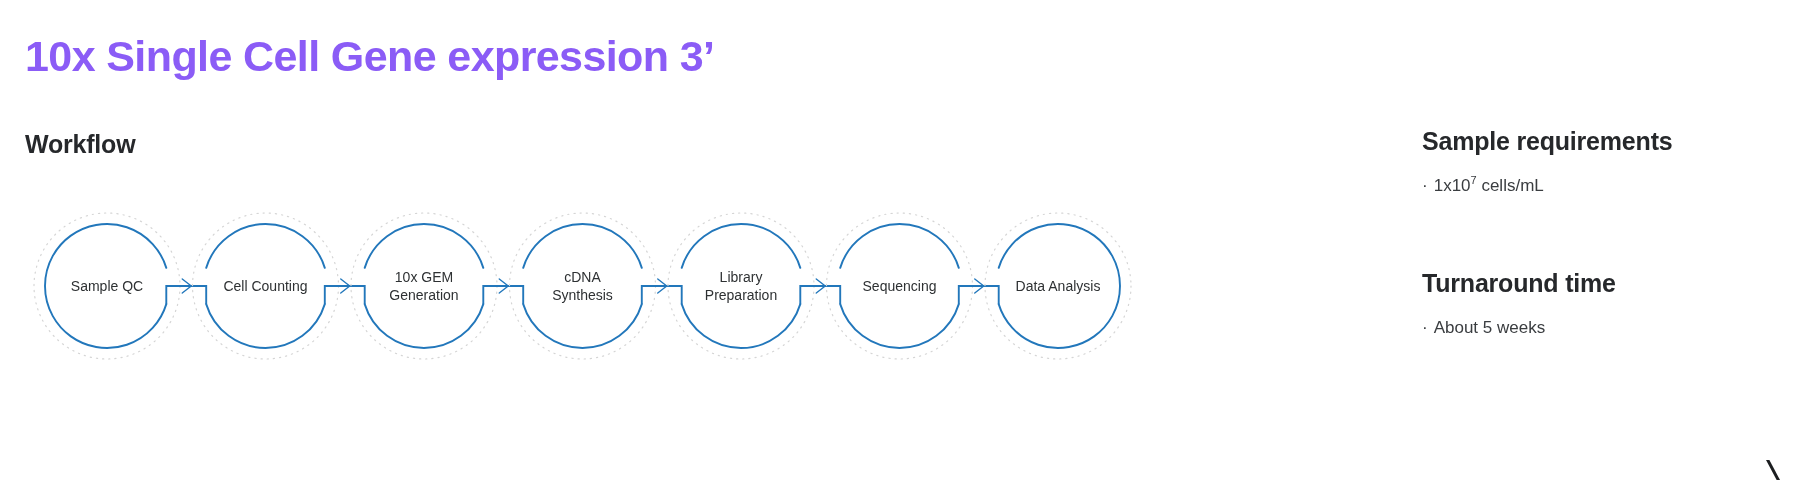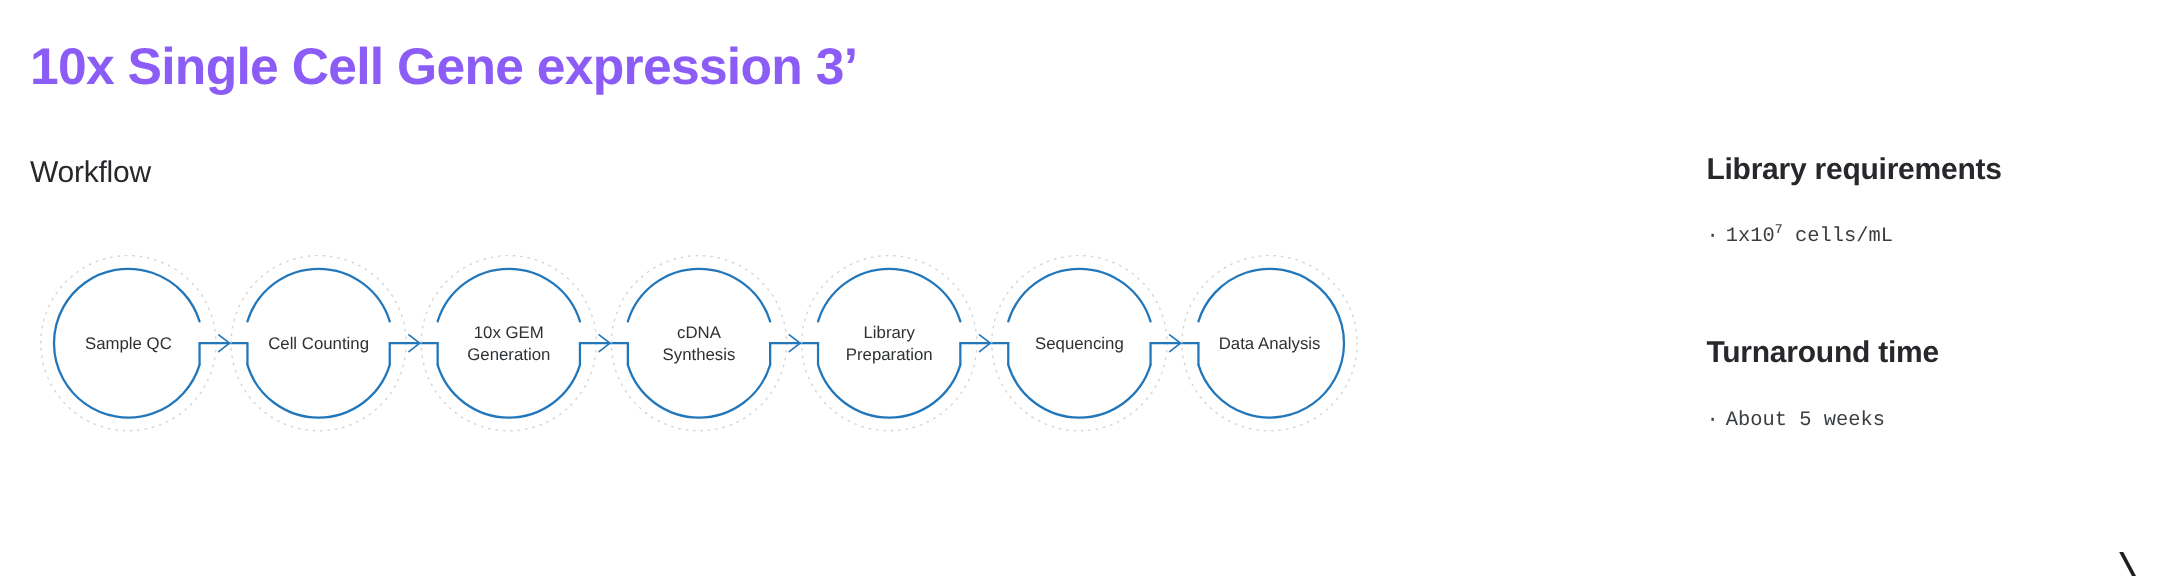--- a/index.html
+++ b/index.html
@@ -31,44 +31,43 @@
     font-weight: 700;
     letter-spacing: -0.6px;
     color: #8b5cf6;
     line-height: 1.05;
     white-space: nowrap;
   }
 
   .section-heading {
     position: absolute;
     font-size: 25px;
-    font-weight: 400;
+    font-weight: 700;
     color: #26282b;
     letter-spacing: -0.2px;
     white-space: nowrap;
   }
   .section-heading.workflow { left: 25px; top: 130px; }
 
   .right-col { position: absolute; left: 1422px; top: 126px; width: 370px; }
   .right-heading {
     font-size: 25px;
     font-weight: 700;
     color: #26282b;
     letter-spacing: -0.2px;
     white-space: nowrap;
     line-height: 1.2;
   }
   .right-heading.second { margin-top: 72px; }
   .bullet-line {
     font-size: 17px;
     font-weight: 400;
     color: #3a3d40;
-    margin-top: 32px;
+    margin-top: 20px;
     white-space: nowrap;
-    font-family: Liberation Mono, monospace;
   }
   .bullet-dot { display: inline-block; margin-right: 6px; color: #3a3d40; }
   .sup { font-size: 11px; vertical-align: super; line-height: 0; }
 
   
   .workflow-wrap {
     position: absolute;
     left: 20px;
     top: 204px;
     width: 1180px;
@@ -148,21 +147,21 @@
           <path d="M 954.75 75 L 963.75 82 L 954.75 89" fill="none" stroke="#2277bb" stroke-width="1.4" stroke-linecap="round" stroke-linejoin="round"></path>
           <text x="879.5" text-anchor="middle" class="node-label"><tspan x="879.5" y="87">Sequencing</tspan></text>
           <circle cx="1038" cy="82" r="73" fill="none" stroke="#d5d5d5" stroke-width="1.2" stroke-dasharray="1.2 5" stroke-linecap="round"></circle>
           <path d="M 978.7091051302918 63.87295430719034 A 62 62 0 1 1 978.7091051302918 100.12704569280966" fill="none" stroke="#2277bb" stroke-width="1.9" stroke-linecap="round"></path>
           <text x="1038" text-anchor="middle" class="node-label"><tspan x="1038" y="87">Data Analysis</tspan></text>
         </g>
     </svg>
   </div>
 
   <div class="right-col">
-    <div class="right-heading">Library requirements</div>
+    <div class="right-heading">Sample requirements</div>
 
     <div class="bullet-line">
       <span class="bullet-dot">·</span><span>1x10</span><span class="sup">7</span><span> cells/mL</span>
     </div>
 
     <div class="right-heading second">Turnaround time</div>
 
     <div class="bullet-line">
       <span class="bullet-dot">·</span><span>About 5 weeks</span>
     </div>

